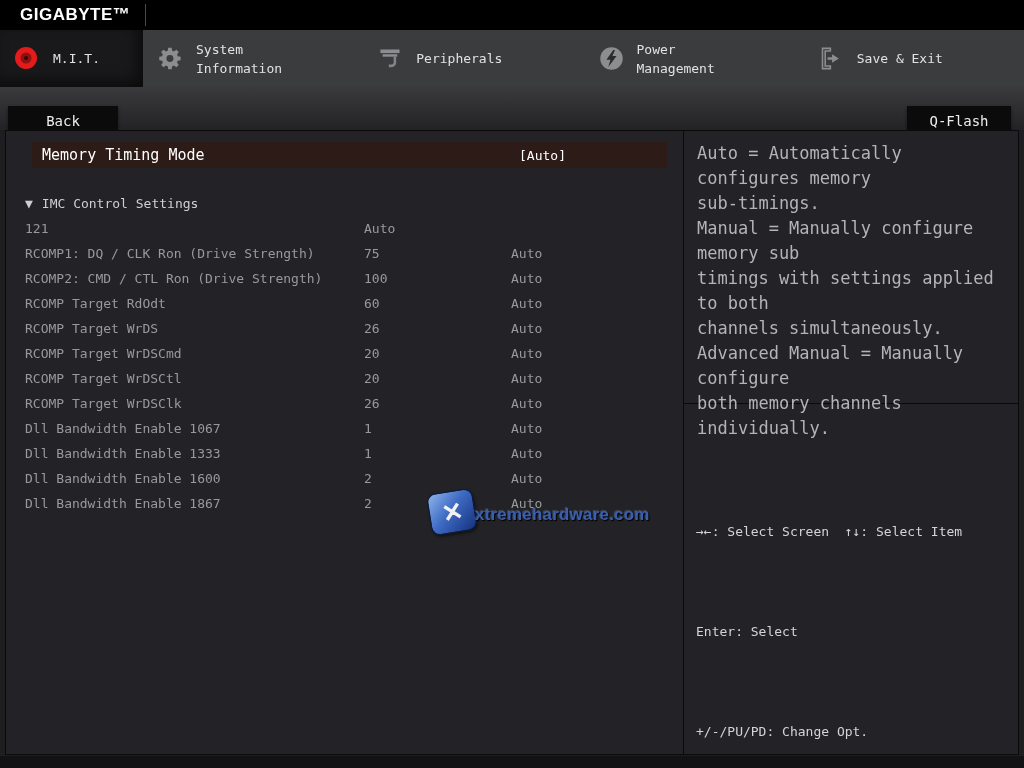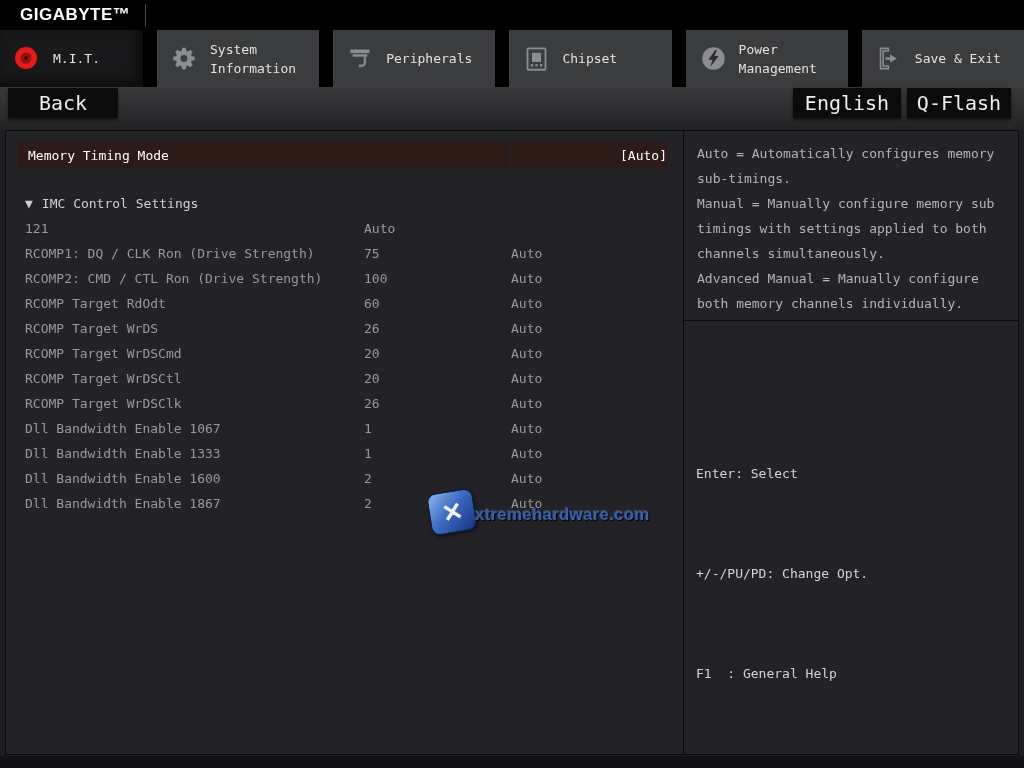--- a/index.html
+++ b/index.html
@@ -7,61 +7,61 @@
               font-family:"DejaVu Sans Mono", monospace; }
 
   
   .top-bar { height:30px; background:#000; display:flex; align-items:center; }
   .brand { font-family:"Liberation Sans", sans-serif; font-weight:bold; font-size:17px;
            color:#fff; letter-spacing:.5px; margin-left:20px; }
   .brand-sep { width:1px; height:22px; background:#4a4a4a; margin:0 17px 0 15px; }
   .fw-title { color:#c9c9c9; font-family:"Liberation Sans", sans-serif; font-size:15px; letter-spacing:.5px;margin-top:46px; }
 
   
-  .tab-bar { height:57px; background:#000; display:flex; gap:14px; }
+  .tab-bar { height:57px; background:#000; display:flex; gap:0; }
   .tab { background:#3b3c3e; flex:1; display:flex; align-items:center; gap:12px;
          padding-left:14px; cursor:pointer; }
   .tab.active { background:#19191b; flex:0 0 143px;
                 box-shadow:inset -6px -6px 14px rgba(0,0,0,.55); }
   .tab-label { color:#e2e2e2; font-size:13px; line-height:19px; white-space:pre-line; }
   .tab-icon { width:27px; height:27px; flex:0 0 27px; }
   .tab-icon svg { width:27px; height:27px; fill:#8b8d8f; }
 
   
   .toolbar { height:43px; background:linear-gradient(#3a3a3c,#232325);
              display:flex; align-items:flex-start; }
-  .btn { background:#0b0b0b; color:#ededed; font-size:20px; height:30px; margin-top:1px;
+  .btn { background:#0b0b0b; color:#ededed; font-size:14px; height:30px; margin-top:19px;
          display:flex; align-items:center; justify-content:center; cursor:pointer;
          box-shadow:0 2px 3px rgba(0,0,0,.5); }
   .back-btn { width:110px; margin-left:8px; }
   .right-btns { margin-left:auto; display:flex; gap:6px; margin-right:13px; }
   .lang-btn { width:108px; }
   .qflash-btn { width:104px; }
 
   
   .main { position:absolute; left:5px; top:130px; width:1014px; height:625px;
           background:#232327; border:1px solid #0a0a0a; display:flex; }
 
   .content { width:677px; position:relative; }
-  .selected-row { position:absolute; left:12px; top:11px; width:491px; height:26px;
-                  background:#2d1b17; color:#fff; font-size:13px;
+  .selected-row { position:absolute; left:26px; top:11px; width:491px; height:26px;
+                  background:#2d1b17; color:#fff; font-size:15px;
                   display:flex; align-items:center; padding-left:10px; cursor:pointer; }
   .selected-value { position:absolute; left:505px; top:11px; width:156px; height:26px;
                     background:#2d1b17; color:#fff; font-size:13px;
-                    display:flex; align-items:center; padding-left:8px; cursor:pointer;justify-content:flex-end; }
+                    display:flex; align-items:center; padding-left:8px; cursor:pointer; }
   .section-header { position:absolute; left:19px; top:65px; color:#cfcfd1; font-size:13px;
                     display:flex; gap:9px; }
   .rows { position:absolute; left:0; top:85px; right:0; }
   .row { height:25px; display:grid; grid-template-columns:339px 147px auto;
          padding-left:19px; align-items:center; color:#98999b; font-size:13px; cursor:pointer; }
 
   
   .side { flex:1; border-left:1px solid #0a0a0a; display:flex; flex-direction:column; }
   .help-section { height:273px; border-bottom:1px solid #0a0a0a;
-                  padding:10px 4px 4px 13px; color:#b4b4b6; font-size:13px; line-height:25px; }
+                  padding:10px 4px 16px 13px; color:#b4b4b6; font-size:17px; line-height:25px; }
   .keys-section { padding:15px 0 0 12px; color:#d4d4d6; font-size:13px; line-height:25px;
                   white-space:pre; }
 
   
   .watermark { position:absolute; left:421px; top:358px; width:190px; height:46px;
                pointer-events:none; }
   .wm-box { position:absolute; left:2px; top:2px; width:46px; height:42px;
             background:linear-gradient(135deg,#8fb4ec 0%,#3f6cc4 45%,#15307e 100%);
             border-radius:9px; border:1px solid #0a1a40; transform:rotate(-9deg);
             display:flex; align-items:center; justify-content:center;
@@ -111,32 +111,20 @@
     <span class="tab-icon">
       <svg viewBox="0 0 24 24">
           <rect x="3" y="4" width="17" height="3.2"></rect>
           <rect x="5" y="8.2" width="13" height="2.2"></rect>
           <path d="M12.5 10.4h4.5v5.3a4 4 0 0 1-4 4h-2.5v-2.4H13a1.8 1.8 0 0 0 1.8-1.8v-5.1z" opacity=".9"></path>
         </svg>
     </span>
     <span class="tab-label">Peripherals</span>
   </div>
 
-  <div class="tab">
-    <span class="tab-icon">
-      <svg viewBox="0 0 24 24">
-          <rect x="4" y="3" width="16" height="19" rx="1" fill="none" stroke="#8b8d8f" stroke-width="1.6"></rect>
-          <rect x="8" y="7" width="8" height="8"></rect>
-          <rect x="7" y="17" width="2" height="2"></rect>
-          <rect x="11" y="17" width="2" height="2"></rect>
-          <rect x="15" y="17" width="2" height="2"></rect>
-        </svg>
-    </span>
-    <span class="tab-label">Chipset</span>
-  </div>
 
   <div class="tab">
     <span class="tab-icon">
       <svg viewBox="0 0 24 24">
           <circle cx="12" cy="12" r="10"></circle>
           <path d="M13.6 4.5 7.5 13h3.6l-2 6.5 7.4-9.8h-3.7l2.3-5.2z" fill="#2b2b2d"></path>
         </svg>
     </span>
     <span class="tab-label">Power
 Management</span>
@@ -149,21 +137,20 @@
           <path d="M12.5 8.2 18.5 12l-6 3.8v-2.6H8.5v-2.4h4z"></path>
         </svg>
     </span>
     <span class="tab-label">Save &amp; Exit</span>
   </div>
 </div>
 
 <div class="toolbar">
   <div class="btn back-btn">Back</div>
   <div class="right-btns">
-    <div class="btn lang-btn">English</div>
     <div class="btn qflash-btn">Q-Flash</div>
   </div>
 </div>
 
 <div class="main">
 
   <div class="content">
 
     <div class="selected-row">
       <span>Memory Timing Mode</span>
@@ -272,20 +259,21 @@
 
         <div class="help-line">channels simultaneously.</div>
 
         <div class="help-line">Advanced Manual = Manually configure</div>
 
         <div class="help-line">both memory channels individually.</div>
       </div>
     <div class="keys-section">
       
     
+        <div class="key-line">→←: Select Screen  ↑↓: Select Item</div>
       
         <div class="key-line">Enter: Select</div>
       
         <div class="key-line">+/-/PU/PD: Change Opt.</div>
       
         <div class="key-line">F1  : General Help</div>
       
         
       
         

